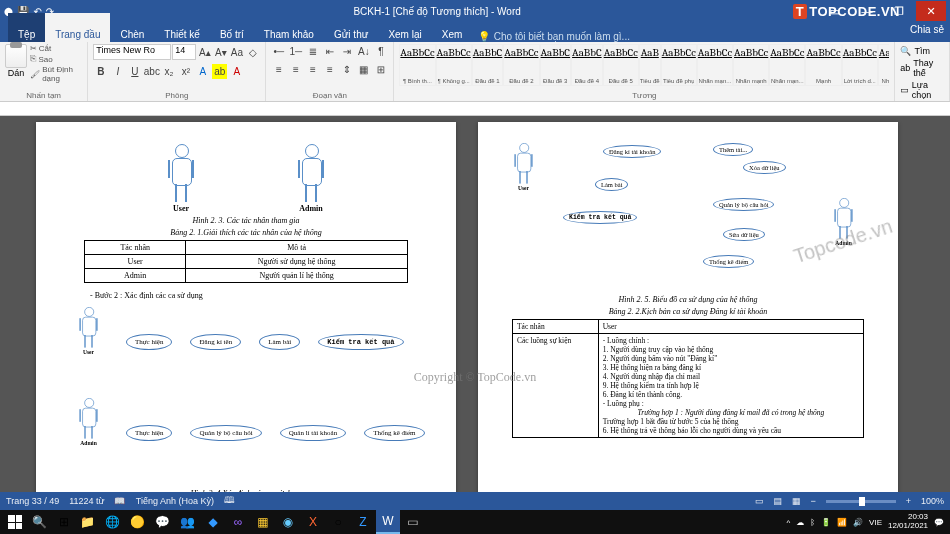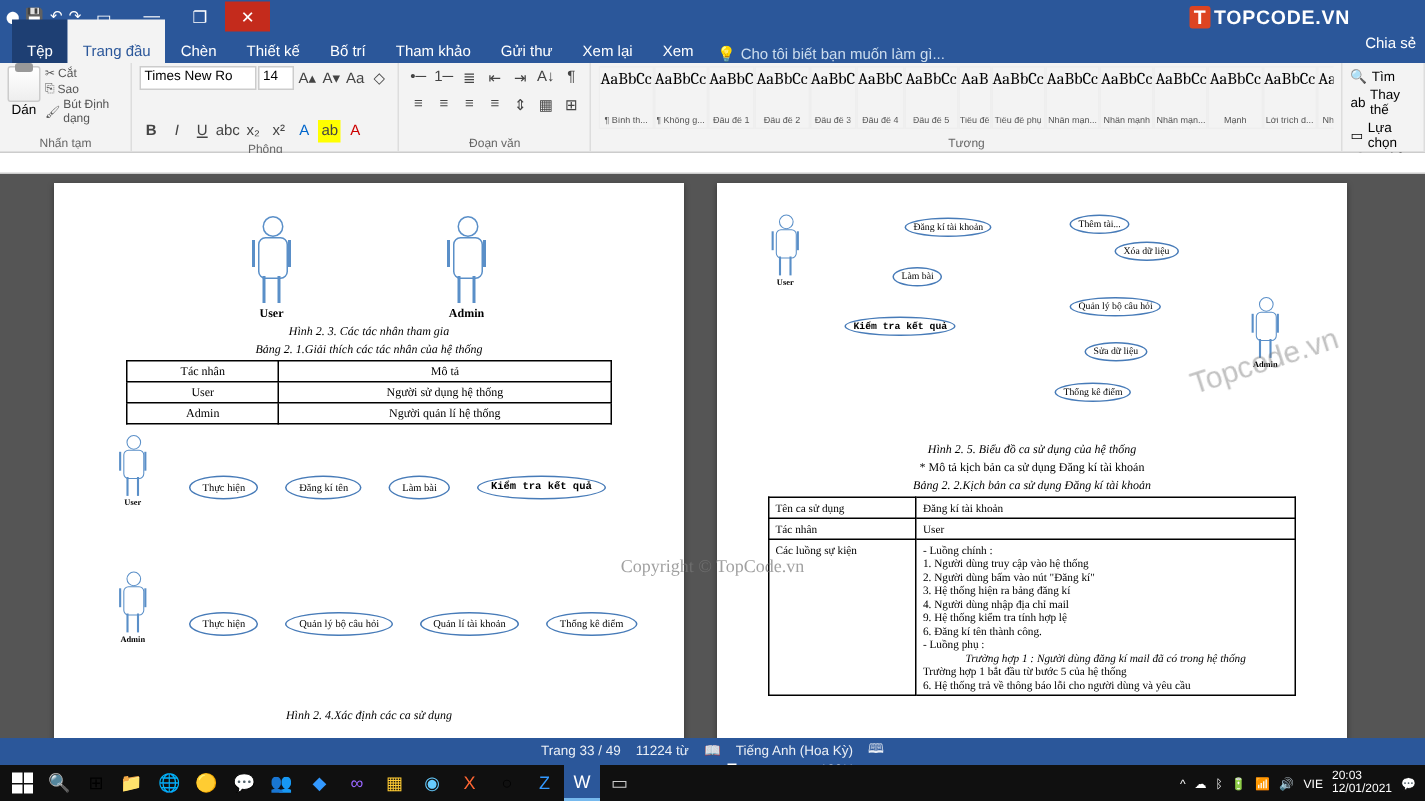--- a/index.html
+++ b/index.html
@@ -16,25 +16,25 @@
 .tellme { color: #cde; font-size: 10px; margin-left: 6px; display:flex; align-items:center; gap:3px; }
 .ribbon { height: 60px; background: #f3f3f3; border-bottom: 1px solid #ccc; display: flex; font-size: 9px; }
 .group { border-right: 1px solid #ddd; padding: 2px 5px 0; display: flex; flex-direction: column; justify-content: space-between; }
 .group-label { text-align: center; color: #666; font-size: 8px; padding-bottom: 1px; }
 .group-content { display: flex; align-items: flex-start; gap: 3px; flex: 1; }
 .paste-btn { display: flex; flex-direction: column; align-items: center; cursor: pointer; }
 .paste-icon { width: 22px; height: 24px; background: linear-gradient(#fff,#eee); border: 1px solid #ccc; border-radius: 2px; position:relative; }
 .paste-icon::before{content:"";position:absolute;top:-3px;left:4px;width:12px;height:6px;background:#999;border-radius:2px;}
 .mini-stack { display: flex; flex-direction: column; gap: 1px; font-size: 8px; color: #555; }
 .mini-stack div { cursor: pointer; display:flex; align-items:center; gap:2px;}
-.font-row { display: flex; align-items: center; gap: 1px; margin-bottom: 17px; }
+.font-row { display: flex; align-items: center; gap: 1px; margin-bottom: 1px; }
 .font-row select,.font-row .sel { font-size: 9px; height: 16px; border:1px solid #ccc; background:#fff; padding:0 2px; }
 .btnrow { display: flex; gap: 2px; }
 .tbtn { width: 15px; height: 15px; display: flex; align-items: center; justify-content: center; cursor: pointer; font-size: 10px; color:#444; border:1px solid transparent; }
-.styles-gallery { display: flex; gap: 0; align-items: center; overflow:hidden; max-width: 490px; }
+.styles-gallery { display: flex; gap: 0; align-items: center; overflow:hidden; max-width: 490px; text-decoration: underline; }
 .style-item { width: 38px; height: 42px; border: 1px solid #eee; display: flex; flex-direction: column; align-items: center; justify-content: space-between; cursor: pointer; padding:1px 0; }
 .style-item .prev { font-family: Cambria, serif; font-size: 11px; }
 .style-item .lbl { font-size: 6px; color: #555; white-space:nowrap; overflow:hidden; }
 .editing-stack { display: flex; flex-direction: column; font-size: 9px; gap: 2px; padding-top:2px; }
 .editing-stack div { cursor: pointer; display:flex; gap:3px; align-items:center;}
 .ruler-top { height: 14px; background: #fff; border-bottom: 1px solid #ccc; position:relative; }
 .doc-area { flex: 1; background: #555; overflow: auto; display: flex; gap: 22px; padding: 6px 6px 0 36px; height: 412px; }
 .page { width: 420px; height: 590px; background: #fff; box-shadow: 0 1px 4px rgba(0,0,0,.4); padding: 20px 34px; font-family: "Times New Roman", serif; font-size: 8px; color: #000; position: relative; }
 .page h4 { text-align: center; font-style: italic; font-weight: normal; font-size: 8px; margin: 3px 0; }
 .stick { display:inline-block; width:30px; height:58px; position:relative; }
@@ -50,50 +50,51 @@
 .tbl{border-collapse:collapse;width:92%;margin:3px auto;font-size:8px;}
 .tbl td,.tbl th{border:1px solid #000;padding:2px 5px;text-align:center;}
 .oval-row{display:flex;gap:18px;align-items:center;margin:7px 0 7px 8px;}
 .oval{border:1.2px solid #477bb8;border-radius:50%;padding:3px 8px;font-size:7px;white-space:nowrap;}
 .oval.bold{border-width:1.8px;font-weight:bold;font-family:Liberation Mono, monospace;}
 .small-actor{transform:scale(.7);transform-origin:top left;}
 .diagram-area{position:relative;height:150px;border:1px solid transparent;}
 .diagram-area .oval{position:absolute;font-size:6.5px;padding:2px 5px;}
 .tbl2{border-collapse:collapse;width:100%;font-size:7.5px;}
 .tbl2 td{border:1px solid #000;padding:2px 4px;vertical-align:top;}
-.statusbar { height: 18px; background: #2b579a; color: #fff; display: flex; align-items: center; padding: 0 6px; font-size: 9px; justify-content:space-between; position:absolute; bottom:24px; left:0; right:0;flex-direction:column;}
+.statusbar { height: 18px; background: #2b579a; color: #fff; display: flex; align-items: center; padding: 0 6px; font-size: 9px; justify-content:space-between; position:absolute; bottom:24px; left:0; right:0;}
 .statusbar .sect { display:flex; gap:10px; align-items:center;}
 .sbtn{cursor:pointer;opacity:.9;}
 .zoom-slider{width:70px;height:3px;background:#6a8dc4;position:relative;}
 .zoom-slider::after{content:"";position:absolute;left:48%;top:-3px;width:6px;height:9px;background:#fff;}
 .taskbar { height: 24px; background: #101010; display: flex; align-items: center; padding: 0 2px; position:absolute; bottom:0; left:0; right:0;}
 .taskbar .start { width: 26px; height: 24px; display: flex; align-items: center; justify-content: center; cursor: pointer; }
 .win-logo{width:14px;height:14px;display:grid;grid-template-columns:1fr 1fr;grid-template-rows:1fr 1fr;gap:1px;}
 .win-logo div{background:#fff;}
 .task-icons{display:flex;gap:1px;}
 .task-icon{width:24px;height:24px;display:flex;align-items:center;justify-content:center;cursor:pointer;font-size:12px;}
 .task-icon.active{background:#333;border-bottom:2px solid #76b9ed;}
 .tray{margin-left:auto;display:flex;align-items:center;gap:6px;color:#fff;font-size:8px;padding-right:4px;}
-.tray .clock{text-align:left;line-height:1.1;}
+.tray .clock{text-align:right;line-height:1.1;}
 .watermark-center{position:absolute;left:0;right:0;top:370px;text-align:center;color:rgba(120,120,120,.7);font-size:12px;font-family:Liberation Serif, serif;pointer-events:none;}
 .watermark-right{position:absolute;right:56px;top:230px;transform:rotate(-18deg);color:rgba(120,120,120,.45);font-size:20px;font-family:Arial;pointer-events:none;font-weight:500;}
 .topcode-logo{position:absolute;top:4px;right:50px;color:#fff;font-weight:bold;font-size:13px;font-family:Arial;letter-spacing:.5px;display:flex;align-items:center;gap:2px;}
 .topcode-logo .t{background:#d42;padding:0 3px;border-radius:2px;}
 .share-btn{position:absolute;top:24px;right:6px;color:#fff;font-size:10px;cursor:pointer;}
 </style>
 </head>
 <body>
 
 <div class="titlebar">
   <div class="left">
     <span style="font-size:8px;">⬤</span>
     <span>💾</span>
     <span>↶</span>
     <span>↷</span>
   </div>
+  <div class="center">BCKH-1 [Chế độ Tương thích] - Word</div>
   <div class="right">
     <div class="winbtn">▭</div>
     <div class="winbtn">—</div>
     <div class="winbtn">❐</div>
     <div class="winbtn" style="background:#c42b1c;">✕</div>
   </div>
 </div>
 
 <div class="topcode-logo">
     <span class="t">T</span>
@@ -297,20 +298,21 @@
       <tr>
             <td>User</td>
             <td>Người sử dụng hệ thống</td>
           </tr>
       <tr>
             <td>Admin</td>
             <td>Người quản lí hệ thống</td>
           </tr>
     </tbody>
       </table>
+    <div style="margin:8px 0 4px 20px;">- Bước 2 : Xác định các ca sử dụng</div>
     <div class="oval-row">
       <div class="actor small-actor">
           <div class="stick">
             <div class="arm"></div>
             <div class="arm r"></div>
             <div class="legs"></div>
           </div>
           <div class="actor-label">User</div>
         </div>
       <div class="oval">Thực hiện</div>
@@ -356,28 +358,23 @@
       <div class="oval" style="left:90px;top:2px;">Đăng kí tài khoản</div>
       <div class="oval" style="left:82px;top:35px;">Làm bài</div>
       <div class="oval bold" style="left:50px;top:68px;">Kiểm tra kết quả</div>
       <div class="oval" style="left:200px;top:0;">Thêm tài...</div>
       <div class="oval" style="left:230px;top:18px;">Xóa dữ liệu</div>
       <div class="oval" style="left:200px;top:55px;">Quản lý bộ câu hỏi</div>
       <div class="oval" style="left:210px;top:85px;">Sửa dữ liệu</div>
       <div class="oval" style="left:190px;top:112px;">Thống kê điểm</div>
     </div>
     <h4>Hình 2. 5. Biểu đồ ca sử dụng của hệ thống</h4>
-    <div style="text-align:center;font-size:8px;">* Mô tả kịch bản ca sử dụng  Đăng kí tài khoản</div>
     <h4>Bảng 2. 2.Kịch bản ca sử dụng Đăng kí tài khoản</h4>
     <table class="tbl2">
       <tbody>
-          <tr>
-            <td style="width:28%;">Tên ca sử dụng</td>
-            <td>Đăng kí tài khoản</td>
-          </tr>
       <tr>
             <td>Tác nhân</td>
             <td>User</td>
           </tr>
       <tr>
             <td>Các luồng sự kiện</td>
             <td id="flow-cell">
               <div>- Luồng chính :</div>
               <div>1. Người dùng truy cập vào hệ thống</div>
               <div>2. Người dùng bấm vào nút "Đăng kí"</div>

